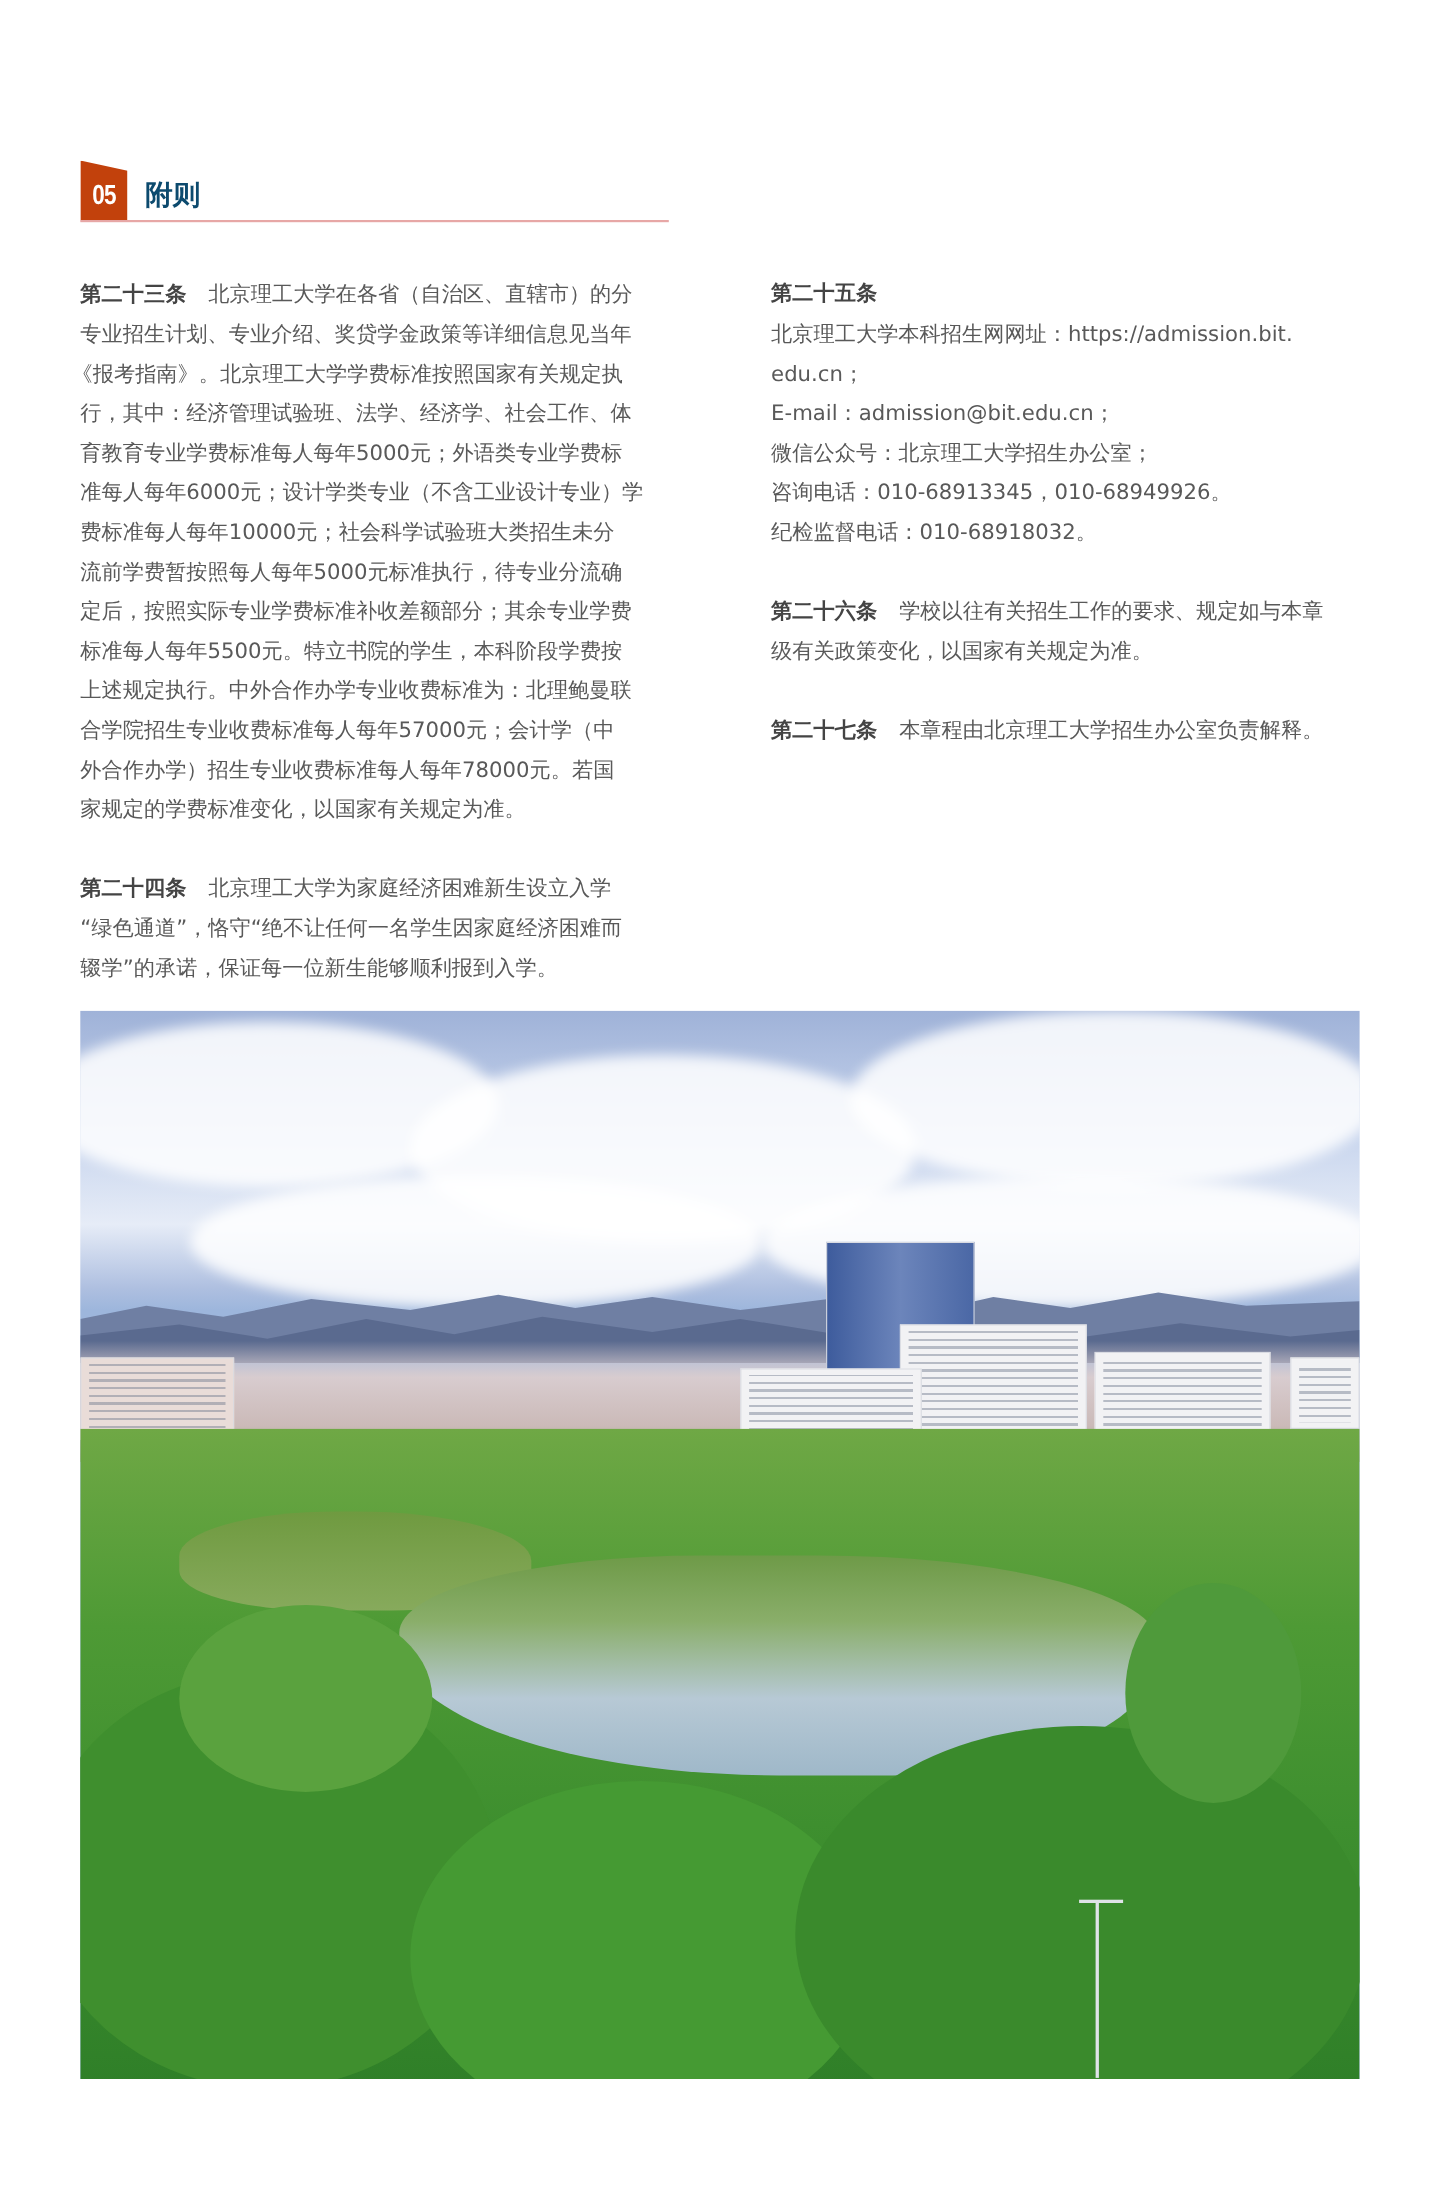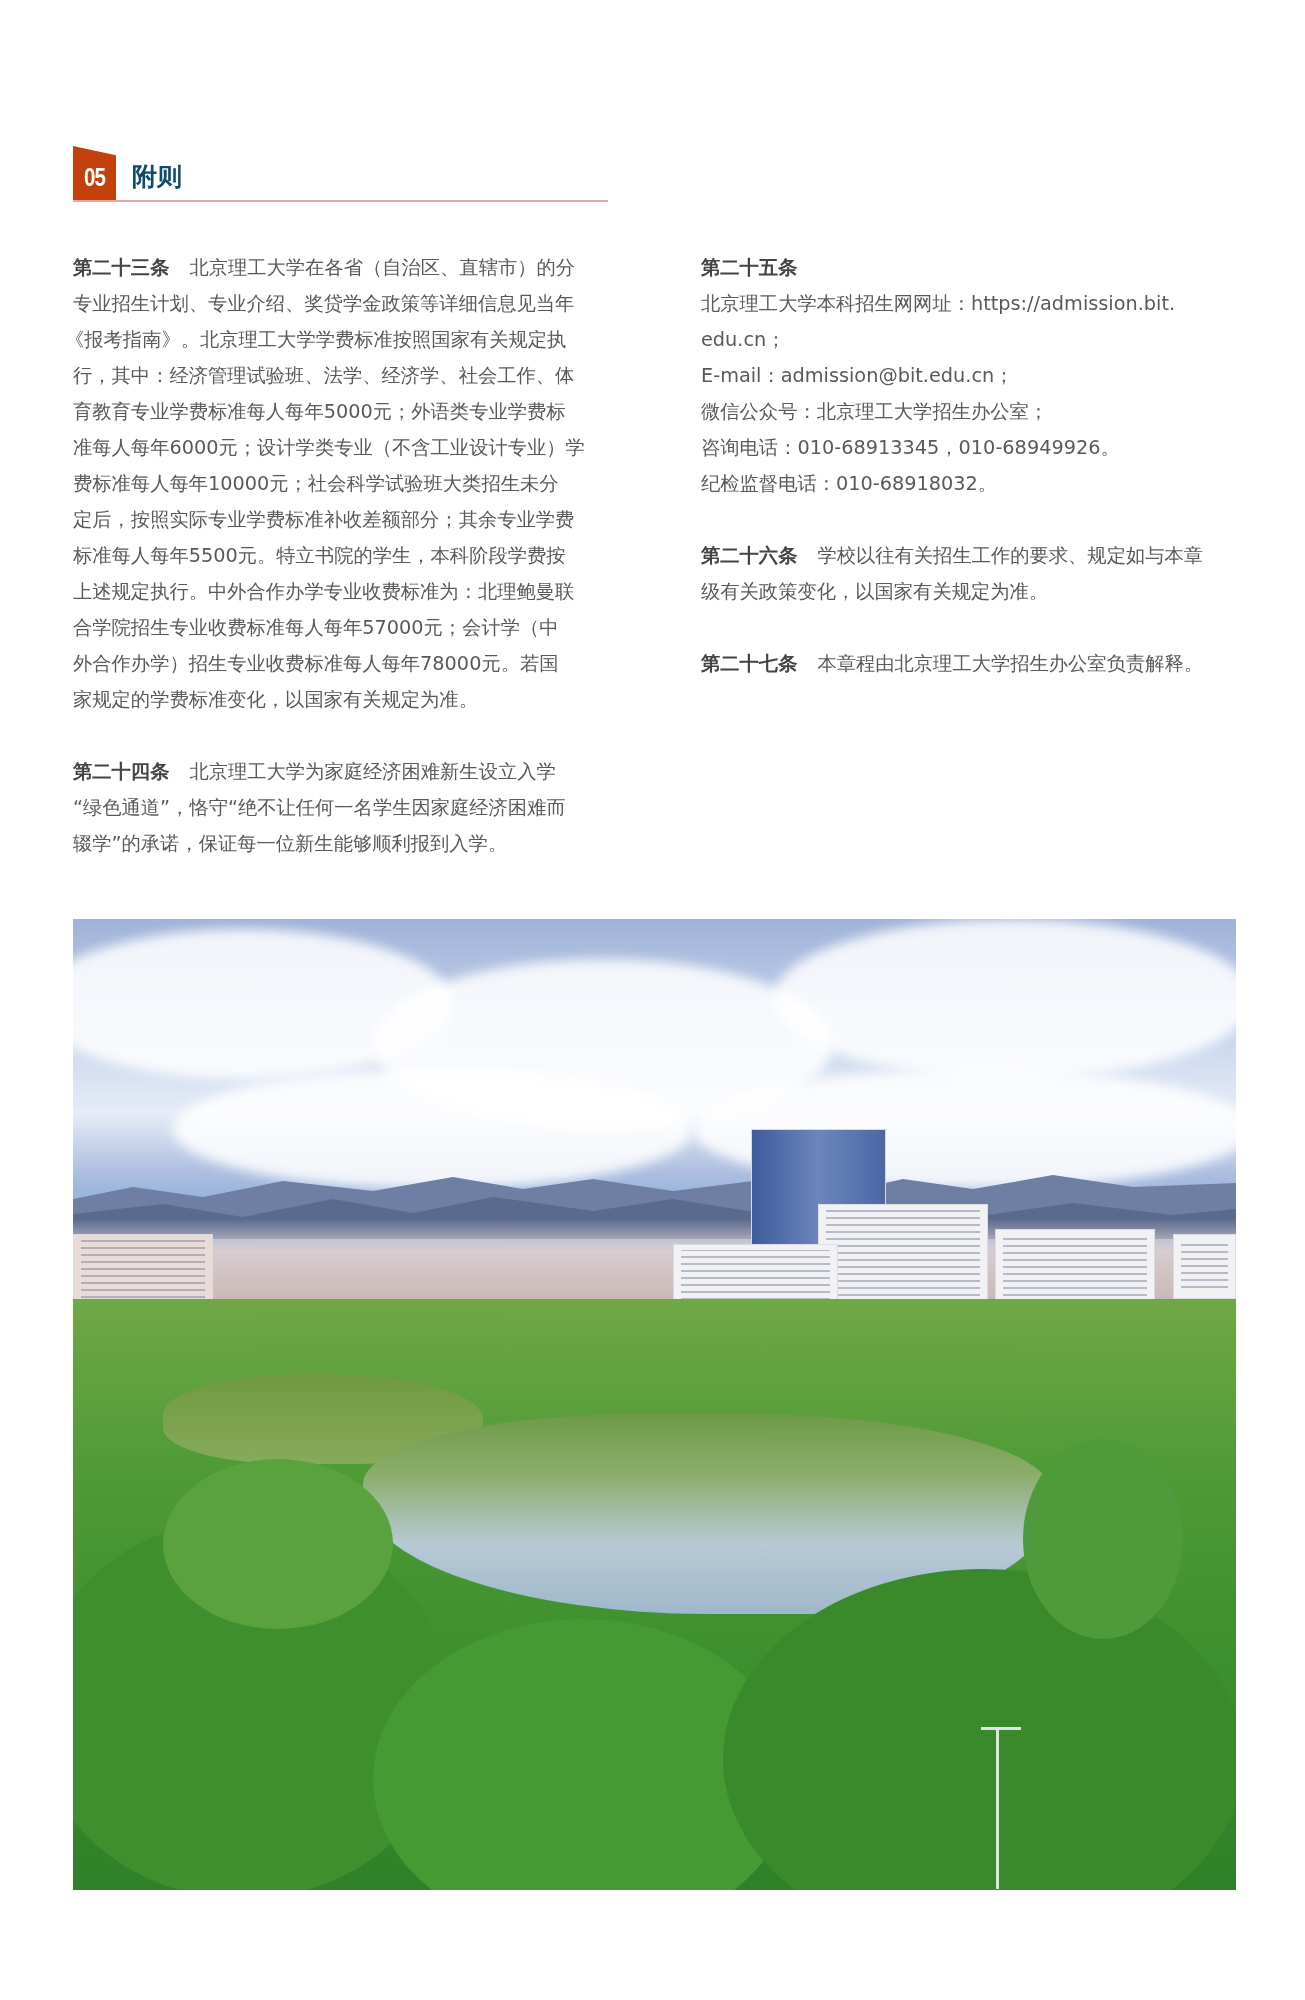--- a/index.html
+++ b/index.html
@@ -62,20 +62,21 @@
 
 <div class="col col-left">
   <div class="article">
     <span class="line"><span class="article-label">第二十三条</span><span>北京理工大学在各省（自治区、直辖市）的分</span></span>
     <span class="line">专业招生计划、专业介绍、奖贷学金政策等详细信息见当年</span>
     <span class="line" style="margin-left:-8px">《报考指南》。北京理工大学学费标准按照国家有关规定执</span>
     <span class="line">行，其中：经济管理试验班、法学、经济学、社会工作、体</span>
     <span class="line">育教育专业学费标准每人每年5000元；外语类专业学费标</span>
     <span class="line">准每人每年6000元；设计学类专业（不含工业设计专业）学</span>
     <span class="line">费标准每人每年10000元；社会科学试验班大类招生未分</span>
+    <span class="line">流前学费暂按照每人每年5000元标准执行，待专业分流确</span>
     <span class="line">定后，按照实际专业学费标准补收差额部分；其余专业学费</span>
     <span class="line">标准每人每年5500元。特立书院的学生，本科阶段学费按</span>
     <span class="line">上述规定执行。中外合作办学专业收费标准为：北理鲍曼联</span>
     <span class="line">合学院招生专业收费标准每人每年57000元；会计学（中</span>
     <span class="line">外合作办学）招生专业收费标准每人每年78000元。若国</span>
     <span class="line">家规定的学费标准变化，以国家有关规定为准。</span>
   </div>
   <div class="article">
     <span class="line"><span class="article-label">第二十四条</span><span>北京理工大学为家庭经济困难新生设立入学</span></span>
     <span class="line">“绿色通道”，恪守“绝不让任何一名学生因家庭经济困难而</span>

